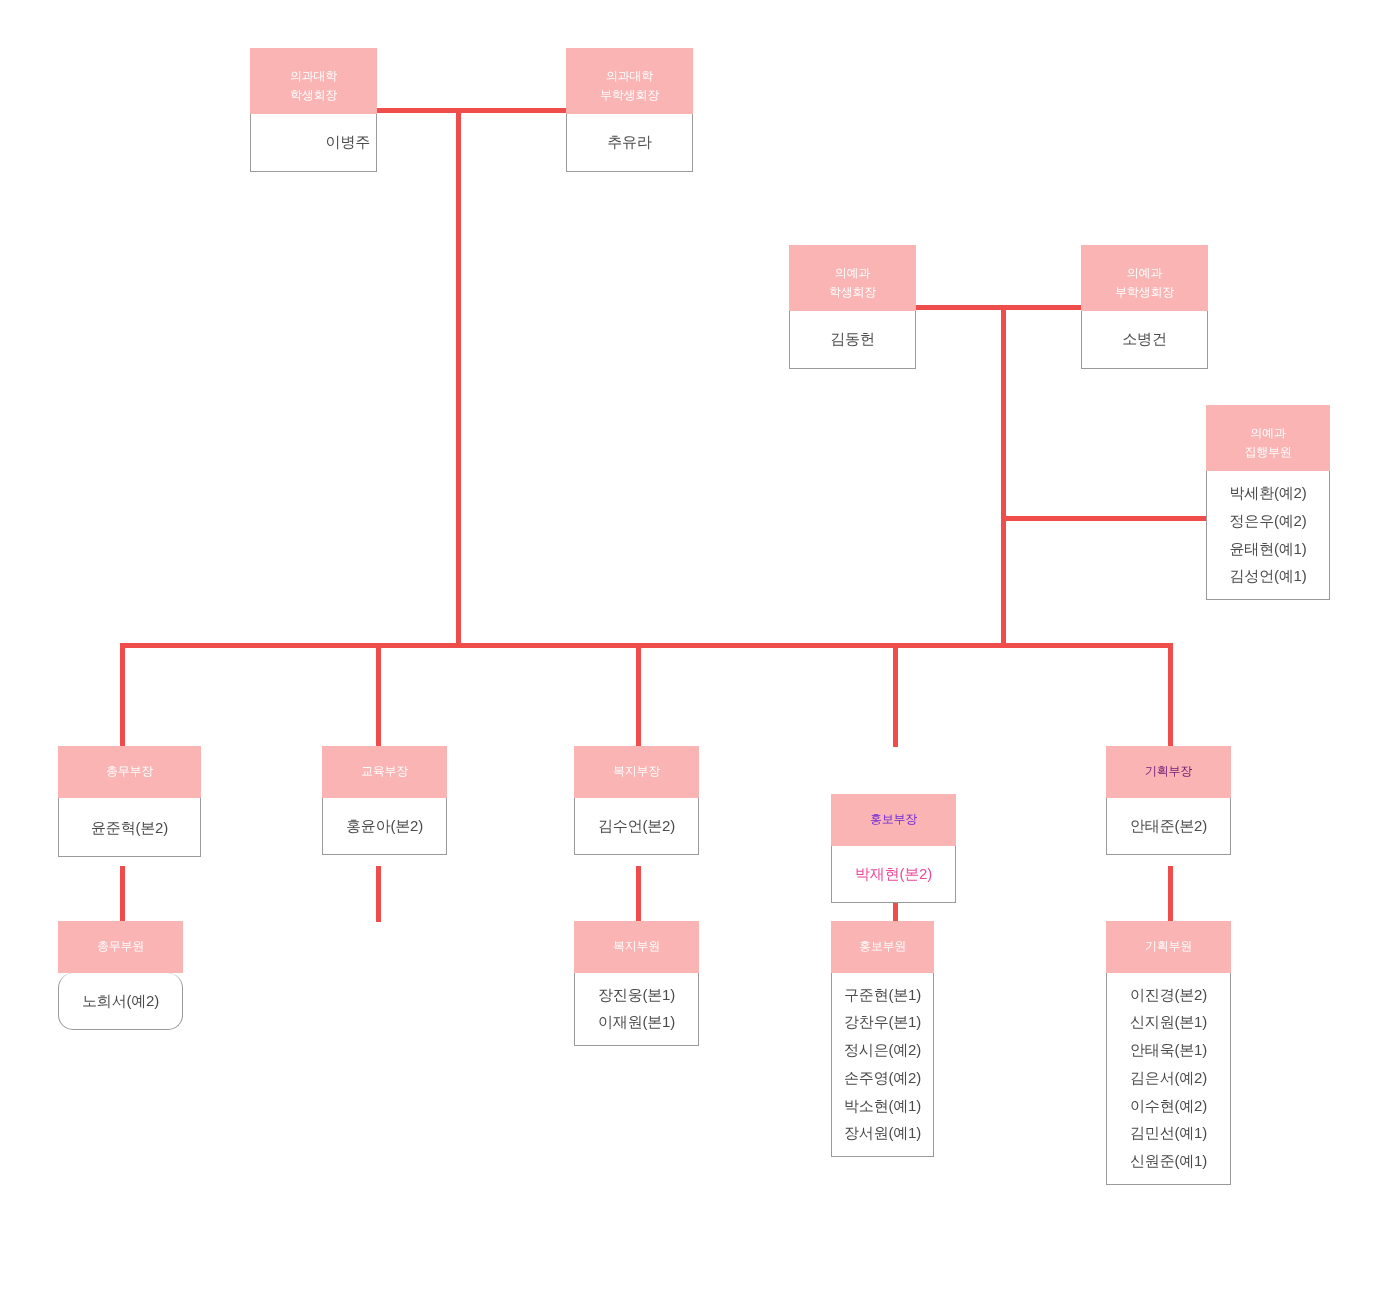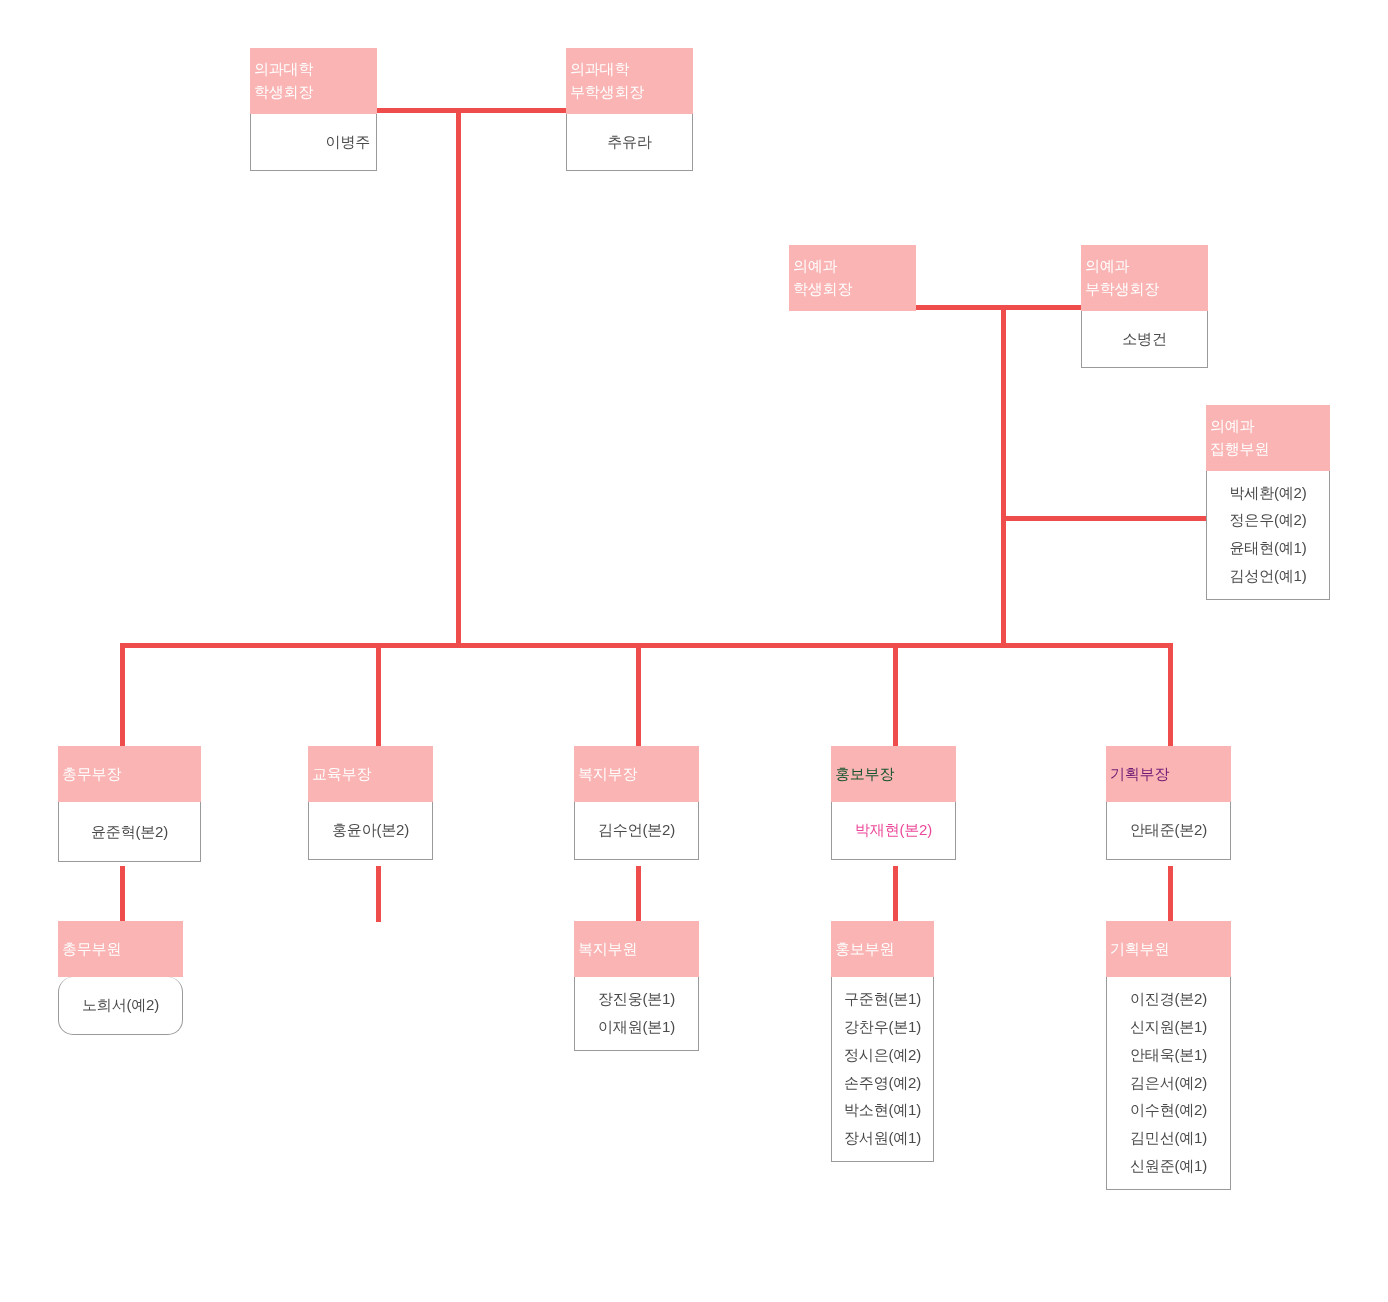--- a/index.html
+++ b/index.html
@@ -30,23 +30,24 @@
   
   .node {
     position: absolute;
     box-sizing: border-box;
     z-index: 2;
   }
   .node-head {
     box-sizing: border-box;
     background: #fab4b4;
     color: #ffffff;
-    font-size: 15px;
+    text-align: center;
+    font-size: 12px;
     line-height: 1.55;
-    padding: 9px 4px 10px 4px;
+    padding: 19px 4px 10px 4px;
     letter-spacing: -0.2px;
   }
   .node-head .l { display: block; }
   .node-body {
     box-sizing: border-box;
     background: #ffffff;
     border: 1px solid #9a9a9a;
     border-top: none;
     color: #4a4a4a;
     text-align: center;
@@ -107,20 +108,23 @@
     <div class="node-body" style="background: rgb(255, 255, 255); color: rgb(74, 74, 74); border-color: rgb(154, 154, 154); border-top-style: none;">
       <span class="m">추유라</span>
     </div>
   </div>
 
   <div class="node tall" style="left:789px; top:245px; width:127px;">
     <div class="node-head" style="background: rgb(250, 180, 180); color: rgb(255, 255, 255);">
       <span class="l">의예과</span>
       <span class="l">학생회장</span>
     </div>
+    <div class="node-body" style="background: rgb(255, 255, 255); color: rgb(74, 74, 74); border-color: rgb(154, 154, 154); border-top-style: none;">
+      <span class="m">김동헌</span>
+    </div>
   </div>
 
   <div class="node tall" style="left:1081px; top:245px; width:127px;">
     <div class="node-head" style="background: rgb(250, 180, 180); color: rgb(255, 255, 255);">
       <span class="l">의예과</span>
       <span class="l">부학생회장</span>
     </div>
     <div class="node-body" style="background: rgb(255, 255, 255); color: rgb(74, 74, 74); border-color: rgb(154, 154, 154); border-top-style: none;">
       <span class="m">소병건</span>
     </div>
@@ -150,21 +154,21 @@
 
   <div class="node" style="left:58px; top:921px; width:125px;">
     <div class="node-head" style="padding-top: 16px; padding-bottom: 17px; background: rgb(250, 180, 180); color: rgb(255, 255, 255);">
       <span class="l">총무부원</span>
     </div>
     <div class="node-body" style="padding-top: 14px; padding-bottom: 15px; background: rgb(255, 255, 255); color: rgb(74, 74, 74); border-color: rgb(154, 154, 154); border-top-style: none; border-radius: 15px;">
       <span class="m">노희서(예2)</span>
     </div>
   </div>
 
-  <div class="node" style="left:308px; top:746px; width:125px;">
+  <div class="node" style="left:322px; top:746px; width:125px;">
     <div class="node-head" style="padding-top: 16px; padding-bottom: 17px; background: rgb(250, 180, 180); color: rgb(255, 255, 255);">
       <span class="l">교육부장</span>
     </div>
     <div class="node-body" style="padding-top: 14px; padding-bottom: 15px; background: rgb(255, 255, 255); color: rgb(74, 74, 74); border-color: rgb(154, 154, 154); border-top-style: none;">
       <span class="m">홍윤아(본2)</span>
     </div>
   </div>
 
 
   <div class="node" style="left:574px; top:746px; width:125px;">
@@ -180,21 +184,21 @@
     <div class="node-head" style="padding-top: 16px; padding-bottom: 17px; background: rgb(250, 180, 180); color: rgb(255, 255, 255);">
       <span class="l">복지부원</span>
     </div>
     <div class="node-body" style="background: rgb(255, 255, 255); color: rgb(74, 74, 74); border-color: rgb(154, 154, 154); border-top-style: none;">
       <span class="m">장진웅(본1)</span>
       <span class="m">이재원(본1)</span>
     </div>
   </div>
 
   <div class="node" style="left:831px; top:746px; width:125px;">
-    <div class="node-head" style="padding-top: 16px; padding-bottom: 17px; background: rgb(250, 180, 180); color: #14532d;">
+    <div class="node-head" style="padding-top: 16px; padding-bottom: 17px; background: rgb(250, 180, 180); color: #6d28d9; margin-top: 48px;">
       <span class="l">홍보부장</span>
     </div>
     <div class="node-body" style="padding-top: 14px; padding-bottom: 15px; background: rgb(255, 255, 255); color: #ec4899; border-color: rgb(154, 154, 154); border-top-style: none;">
       <span class="m">박재현(본2)</span>
     </div>
   </div>
 
   <div class="node" style="left:831px; top:921px; width:103px;">
     <div class="node-head" style="padding-top: 16px; padding-bottom: 17px; background: rgb(250, 180, 180); color: rgb(255, 255, 255);">
       <span class="l">홍보부원</span>

